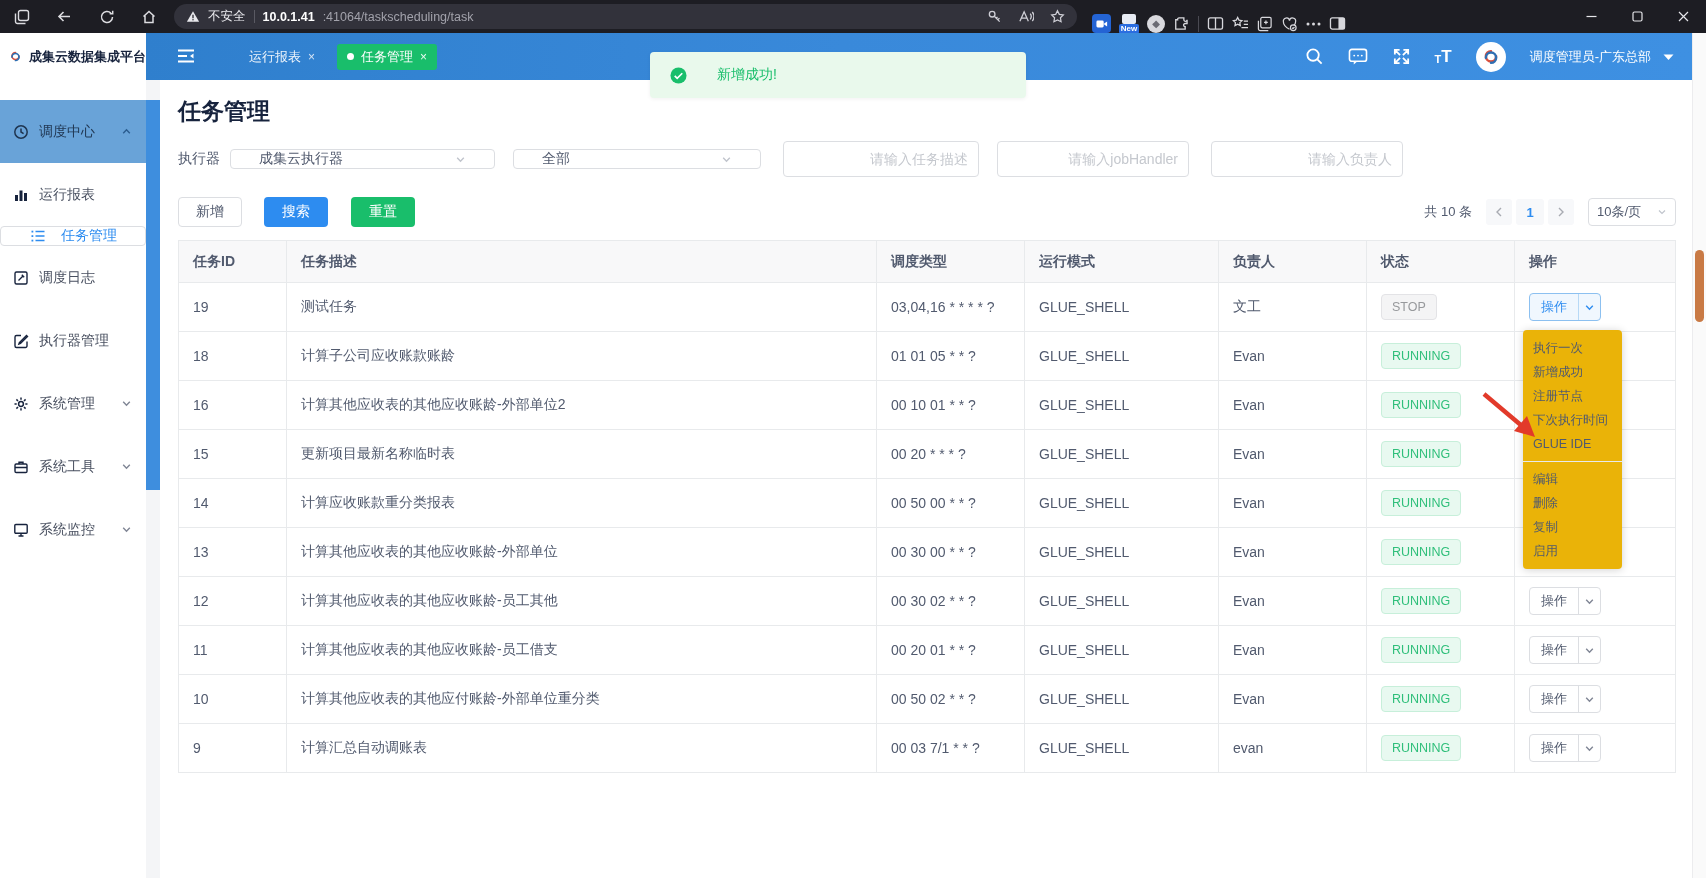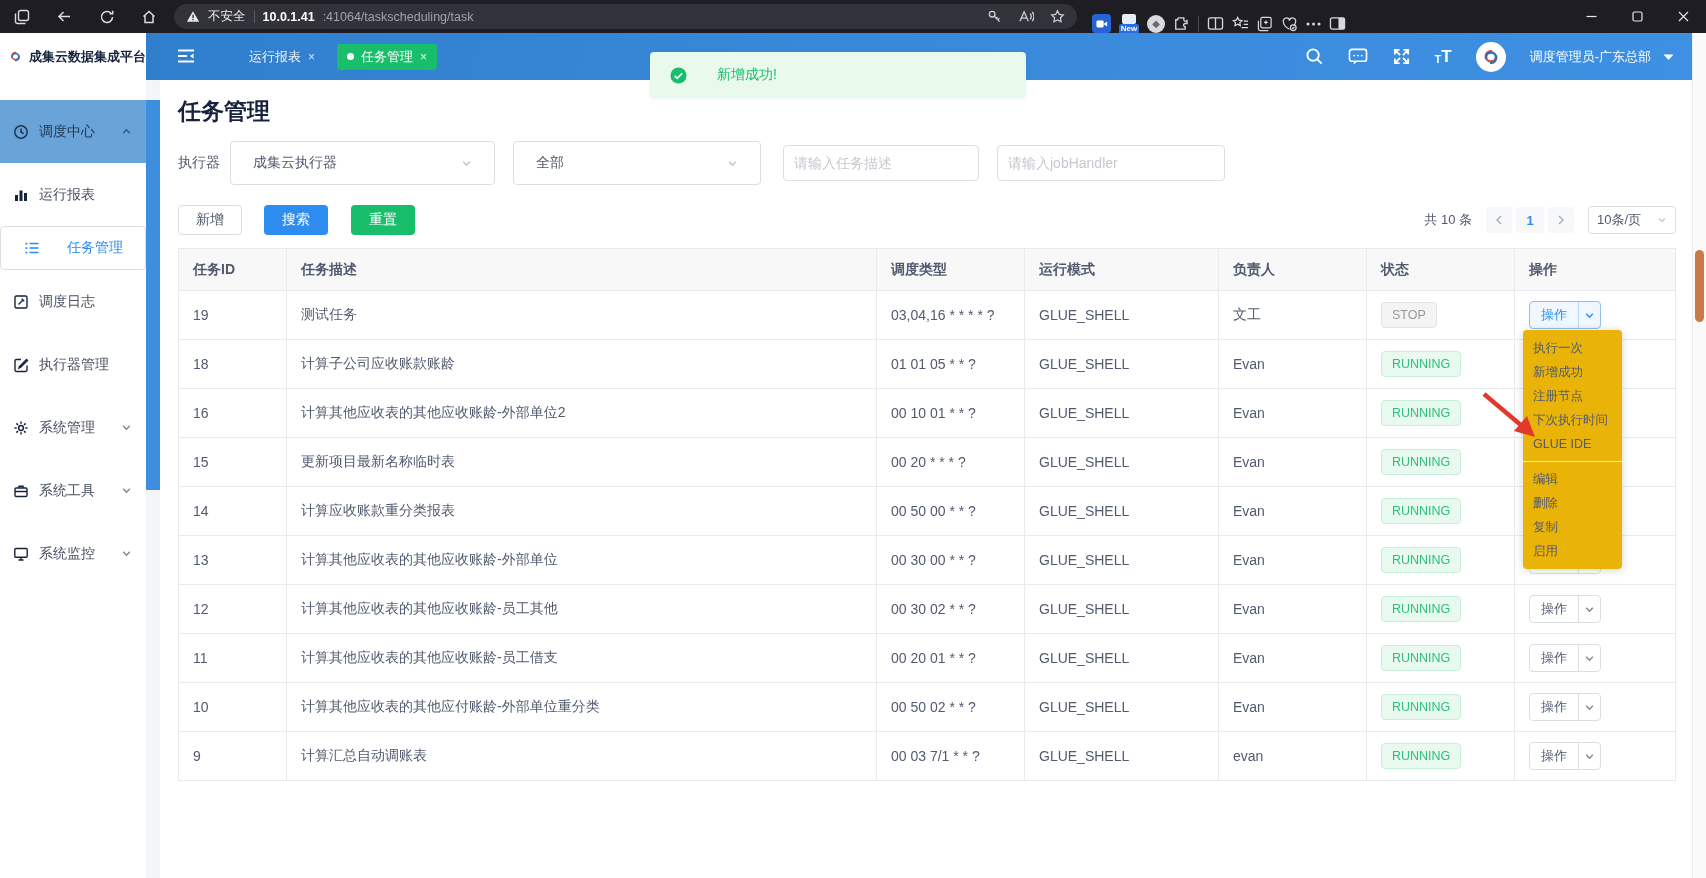--- a/index.html
+++ b/index.html
@@ -74,28 +74,28 @@
 
   
   #toast{position:absolute;left:650px;top:52px;width:376px;height:46px;background:#e9f9ec;border-radius:4px;display:flex;align-items:center;gap:10px;padding-left:20px;z-index:100;box-shadow:0 1px 4px rgba(0,0,0,.06);}
   #toast .msg{font-size:14px;color:var(--success);margin-left:20px;}
 
   
   #main{position:absolute;left:178px;top:80px;width:1498px;z-index:3;}
   #page-title{margin:16px 0 0 0;font-size:23px;font-weight:bold;color:#17233d;height:30px;line-height:30px;}
   .filter-row{margin-top:15px;display:flex;align-items:center;}
   .f-label{font-size:14px;color:#515a6e;margin-right:10px;}
-  .sel{height:44px;border:1px solid #dcdee2;border-radius:4px;background:#fff;display:flex;align-items:center;justify-content:space-between;padding:0 22px;font-size:14px;color:#515a6e;cursor:pointer;}
+  .sel{height:20px;border:1px solid #dcdee2;border-radius:4px;background:#fff;display:flex;align-items:center;justify-content:space-between;padding:0 28px;font-size:14px;color:#515a6e;cursor:pointer;}
   .sel .chev{color:#c0c4cc;}
-  .txt{height:36px;border:1px solid #dcdee2;border-radius:4px;background:#fff;padding:0 10px;font-size:14px;color:#515a6e;outline:none;font-family:inherit;}
+  .txt{height:36px;border:1px solid #dcdee2;border-radius:4px;background:#fff;padding:0 10px;font-size:14px;color:#515a6e;outline:none;font-family:inherit;text-align:right;}
   .txt::placeholder{color:#c5c8ce;}
   #sel-executor{width:265px;margin-right:18px;}
   #sel-status{width:248px;margin-right:22px;}
   #inp-desc{width:196px;margin-right:18px;}
-  #inp-handler{width:228px;margin-right:22px;}
+  #inp-handler{width:192px;margin-right:22px;}
   #inp-owner{width:192px;}
   .toolbar{margin-top:20px;display:flex;align-items:center;height:30px;}
   .btn{height:30px;padding:0 17px;border-radius:4px;font-size:14px;display:inline-flex;align-items:center;cursor:pointer;border:1px solid transparent;}
   .btn-default{background:#fff;border-color:#dcdee2;color:#515a6e;}
   .btn-primary{background:var(--primary);color:#fff;margin-left:22px;}
   .btn-success{background:var(--success);color:#fff;margin-left:23px;}
   #pager{margin-left:auto;display:flex;align-items:center;gap:4px;}
   #pager .total{font-size:13px;color:#515a6e;margin-right:10px;}
   .pg-btn{width:26px;height:26px;display:flex;align-items:center;justify-content:center;color:#a8abb2;background:#f7f8fa;border-radius:3px;cursor:pointer;}
   .pg-num{width:28px;height:26px;display:flex;align-items:center;justify-content:center;color:var(--primary);font-weight:bold;font-size:13px;background:#f7f8fa;border-radius:3px;cursor:pointer;}
@@ -463,20 +463,21 @@
     <div class="sel" id="sel-status">
       <span>全部</span>
       <span class="chev icn">
           <svg width="11" height="11" viewBox="0 0 10 10">
             <path d="M2 3.5l3 3 3-3" fill="none" stroke="currentColor" stroke-width="1.3"></path>
           </svg>
         </span>
     </div>
     <input class="txt" id="inp-desc" placeholder="请输入任务描述" style="">
     <input class="txt" id="inp-handler" placeholder="请输入jobHandler" style="">
+    <input class="txt" id="inp-owner" placeholder="请输入负责人" style="">
   </div>
 
   <div class="toolbar">
     <span class="btn btn-default">新增</span>
     <span class="btn btn-primary">搜索</span>
     <span class="btn btn-success">重置</span>
     <div id="pager">
       <span class="total">共 10 条</span>
       <span class="pg-btn icn">
           <svg width="10" height="12" viewBox="0 0 10 12">

